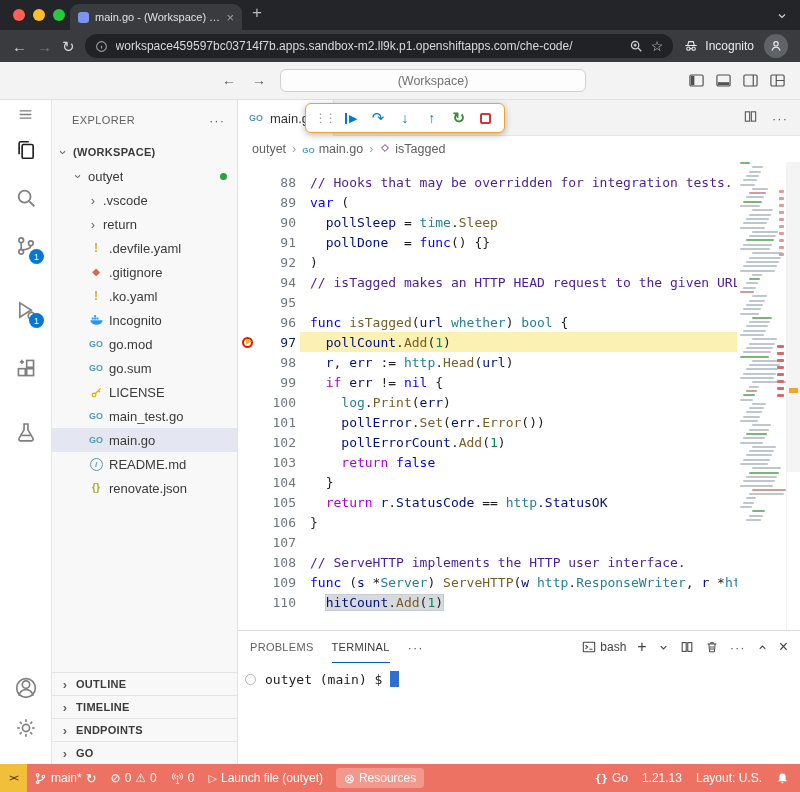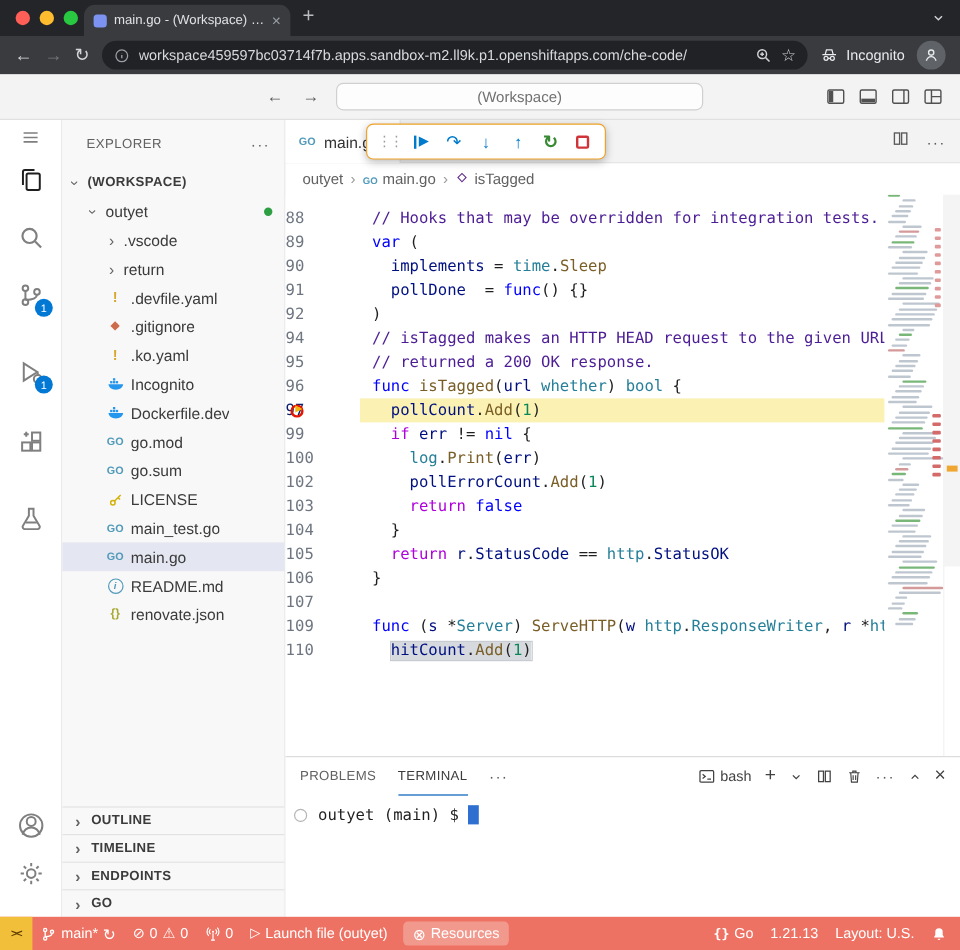--- a/index.html
+++ b/index.html
@@ -88,21 +88,21 @@
   .breadcrumbs{position:absolute;top:36px;left:0;right:0;height:26px;display:flex;align-items:center;
                gap:6px;padding-left:14px;font-size:12.5px;color:#616161}
   .bsep{color:#9a9a9a}
   .bitem{display:flex;align-items:center;gap:4px;cursor:pointer}
 
   .codewrap{position:absolute;top:62px;left:0;right:0;bottom:0;overflow:hidden;background:#fff;
             font-family:"DejaVu Sans Mono",monospace;font-size:13px}
   #code-lines{position:absolute;top:10px;left:0;right:0}
   .cl{height:20px;display:flex;align-items:center;position:relative;white-space:pre}
   .cl.cur{background:linear-gradient(to right,#ffffff 62px,#faf1b2 62px)}
-  .ln{flex:0 0 58px;width:58px;color:#6e7681}
+  .ln{flex:0 0 58px;width:58px;text-align:right;color:#6e7681}
   .cl.cur .ln{color:#0b216f}
   .ctext{padding-left:14px}
   .bpring{position:absolute;left:4px;top:5px;width:11px;height:11px;border:2px solid #e51400;
           border-radius:50%;box-sizing:border-box}
   .curarrow{position:absolute;left:8px;top:3px;color:#f5b50b;font-size:10px}
   .boxsel{background:#d6d9dd;box-shadow:0 0 0 1px #c8cbd0}
   .cm{color:#4c1d95}.kw{color:#0000ff}.ct{color:#af00db}.fn{color:#795e26}
   .vr{color:#001080}.ty{color:#267f99}.nm{color:#098658}.pl{color:#1f1f1f}
   .minimap{position:absolute;top:0;right:13px;width:50px;bottom:0;background:#fff;z-index:5;overflow:hidden}
   .mmark{position:absolute;height:2px;border-radius:1px}
@@ -330,32 +330,20 @@
           <span class="ficon">
             <svg width="15" height="14" viewBox="0 0 16 16" fill="#2496ed">
               <rect x="2.6" y="5.2" width="2.2" height="2.2"></rect>
               <rect x="5.3" y="5.2" width="2.2" height="2.2"></rect>
               <rect x="8" y="5.2" width="2.2" height="2.2"></rect>
               <rect x="5.3" y="2.5" width="2.2" height="2.2"></rect>
               <path d="M1 8.2h14c-.4 3-2.9 5.2-7.1 5.2-3.8 0-6.4-2-6.9-5.2z"></path>
             </svg>
           </span>
           <span class="tlabel">Incognito</span>
-        </div>
-        <div class="trow" style="padding-left: 36px;">
-          <span class="ficon">
-            <svg width="15" height="14" viewBox="0 0 16 16" fill="#2496ed">
-              <rect x="2.6" y="5.2" width="2.2" height="2.2"></rect>
-              <rect x="5.3" y="5.2" width="2.2" height="2.2"></rect>
-              <rect x="8" y="5.2" width="2.2" height="2.2"></rect>
-              <rect x="5.3" y="2.5" width="2.2" height="2.2"></rect>
-              <path d="M1 8.2h14c-.4 3-2.9 5.2-7.1 5.2-3.8 0-6.4-2-6.9-5.2z"></path>
-            </svg>
-          </span>
-          <span class="tlabel">Dockerfile.dev</span>
         </div>
         <div class="trow" style="padding-left: 36px;">
           <span class="ficon">
             <span class="gl" style="color:#519aba;font-weight:700;font-size:9px">GO</span>
           </span>
           <span class="tlabel">go.mod</span>
         </div>
         <div class="trow" style="padding-left: 36px;">
           <span class="ficon">
             <span class="gl" style="color:#519aba;font-weight:700;font-size:9px">GO</span>
@@ -469,35 +457,38 @@
           <span><svg width="12" height="12" viewBox="0 0 16 16">
               <rect x="4.8" y="4.8" width="6.4" height="6.4" fill="none" stroke="#652d90" stroke-width="1.2" transform="rotate(45 8 8)"></rect>
             </svg></span>
           <span>isTagged</span>
         </span>
       </div>
     <div class="codewrap">
       <div id="code-lines">
           <div class="cl"><span class="ln">88</span><span class="ctext"><span class="cm">// Hooks that may be overridden for integration tests.</span></span></div>
           <div class="cl"><span class="ln">89</span><span class="ctext"><span class="kw">var</span><span class="pl"> (</span></span></div>
-          <div class="cl"><span class="ln">90</span><span class="ctext"><span class="pl">  </span><span class="vr">implements</span><span class="pl"> = </span><span class="ty">time</span><span class="pl">.</span><span class="fn">Sleep</span></span></div>
+          <div class="cl"><span class="ln">90</span><span class="ctext"><span class="pl">  </span><span class="vr">pollSleep</span><span class="pl"> = </span><span class="ty">time</span><span class="pl">.</span><span class="fn">Sleep</span></span></div>
           <div class="cl"><span class="ln">91</span><span class="ctext"><span class="pl">  </span><span class="vr">pollDone</span><span class="pl">  = </span><span class="kw">func</span><span class="pl">() {}</span></span></div>
           <div class="cl"><span class="ln">92</span><span class="ctext"><span class="pl">)</span></span></div>
           <div class="cl"><span class="ln">94</span><span class="ctext"><span class="cm">// isTagged makes an HTTP HEAD request to the given URL and reports whether it</span></span></div>
-          <div class="cl"><span class="ln">95</span><span class="ctext"><span class="cm">// returned a 200 OK response.</span></span></div>
+          <div class="cl"><span class="ln">95</span></div>
           <div class="cl"><span class="ln">96</span><span class="ctext"><span class="kw">func</span><span class="pl"> </span><span class="fn">isTagged</span><span class="pl">(</span><span class="vr">url</span><span class="pl"> </span><span class="ty">whether</span><span class="pl">) </span><span class="ty">bool</span><span class="pl"> {</span></span></div>
           <div class="cl cur"><span class="bpring"></span><span class="curarrow">▶</span><span class="ln">97</span><span class="ctext"><span class="pl">  </span><span class="vr">pollCount</span><span class="pl">.</span><span class="fn">Add</span><span class="pl">(</span><span class="nm">1</span><span class="pl">)</span></span></div>
+          <div class="cl"><span class="ln">98</span><span class="ctext"><span class="pl">  </span><span class="vr">r</span><span class="pl">, </span><span class="vr">err</span><span class="pl"> := </span><span class="ty">http</span><span class="pl">.</span><span class="fn">Head</span><span class="pl">(</span><span class="vr">url</span><span class="pl">)</span></span></div>
           <div class="cl"><span class="ln">99</span><span class="ctext"><span class="pl">  </span><span class="ct">if</span><span class="pl"> </span><span class="vr">err</span><span class="pl"> != </span><span class="kw">nil</span><span class="pl"> {</span></span></div>
           <div class="cl"><span class="ln">100</span><span class="ctext"><span class="pl">    </span><span class="ty">log</span><span class="pl">.</span><span class="fn">Print</span><span class="pl">(</span><span class="vr">err</span><span class="pl">)</span></span></div>
+          <div class="cl"><span class="ln">101</span><span class="ctext"><span class="pl">    </span><span class="vr">pollError</span><span class="pl">.</span><span class="fn">Set</span><span class="pl">(</span><span class="vr">err</span><span class="pl">.</span><span class="fn">Error</span><span class="pl">())</span></span></div>
           <div class="cl"><span class="ln">102</span><span class="ctext"><span class="pl">    </span><span class="vr">pollErrorCount</span><span class="pl">.</span><span class="fn">Add</span><span class="pl">(</span><span class="nm">1</span><span class="pl">)</span></span></div>
           <div class="cl"><span class="ln">103</span><span class="ctext"><span class="pl">    </span><span class="ct">return</span><span class="pl"> </span><span class="kw">false</span></span></div>
           <div class="cl"><span class="ln">104</span><span class="ctext"><span class="pl">  }</span></span></div>
           <div class="cl"><span class="ln">105</span><span class="ctext"><span class="pl">  </span><span class="ct">return</span><span class="pl"> </span><span class="vr">r</span><span class="pl">.</span><span class="vr">StatusCode</span><span class="pl"> == </span><span class="ty">http</span><span class="pl">.</span><span class="vr">StatusOK</span></span></div>
           <div class="cl"><span class="ln">106</span><span class="ctext"><span class="pl">}</span></span></div>
           <div class="cl"><span class="ln">107</span><span class="ctext"></span></div>
+          <div class="cl"><span class="ln">108</span><span class="ctext"><span class="cm">// ServeHTTP implements the HTTP user interface.</span></span></div>
           <div class="cl"><span class="ln">109</span><span class="ctext"><span class="kw">func</span><span class="pl"> (</span><span class="vr">s</span><span class="pl"> *</span><span class="ty">Server</span><span class="pl">) </span><span class="fn">ServeHTTP</span><span class="pl">(</span><span class="vr">w</span><span class="pl"> </span><span class="ty">http</span><span class="pl">.</span><span class="ty">ResponseWriter</span><span class="pl">, </span><span class="vr">r</span><span class="pl"> *</span><span class="ty">http</span><span class="pl">.</span><span class="ty">Request</span></span></div>
           <div class="cl"><span class="ln">110</span><span class="ctext"><span class="pl">  </span><span class="boxsel"><span class="vr">hitCount</span><span class="pl">.</span><span class="fn">Add</span><span class="pl">(</span><span class="nm">1</span><span class="pl">)</span></span></span></div>
         </div>
       <div class="minimap" id="minimap">
           <div class="mmark" style="top: 0px; left: 3px; width: 10px; background: rgb(88, 165, 88); opacity: 0.8;"></div>
           <div class="mmark" style="top: 4.3px; left: 15px; width: 11px; background: rgb(174, 184, 196); opacity: 0.8;"></div>
           <div class="mmark" style="top: 8.6px; left: 12px; width: 12px; background: rgb(174, 184, 196); opacity: 0.8;"></div>
           <div class="mmark" style="top: 12.9px; left: 9px; width: 13px; background: rgb(174, 184, 196); opacity: 0.8;"></div>
           <div class="mmark" style="top: 17.2px; left: 6px; width: 14px; background: rgb(174, 184, 196); opacity: 0.8;"></div>
           <div class="mmark" style="top: 21.5px; left: 3px; width: 15px; background: rgb(174, 184, 196); opacity: 0.8;"></div>

